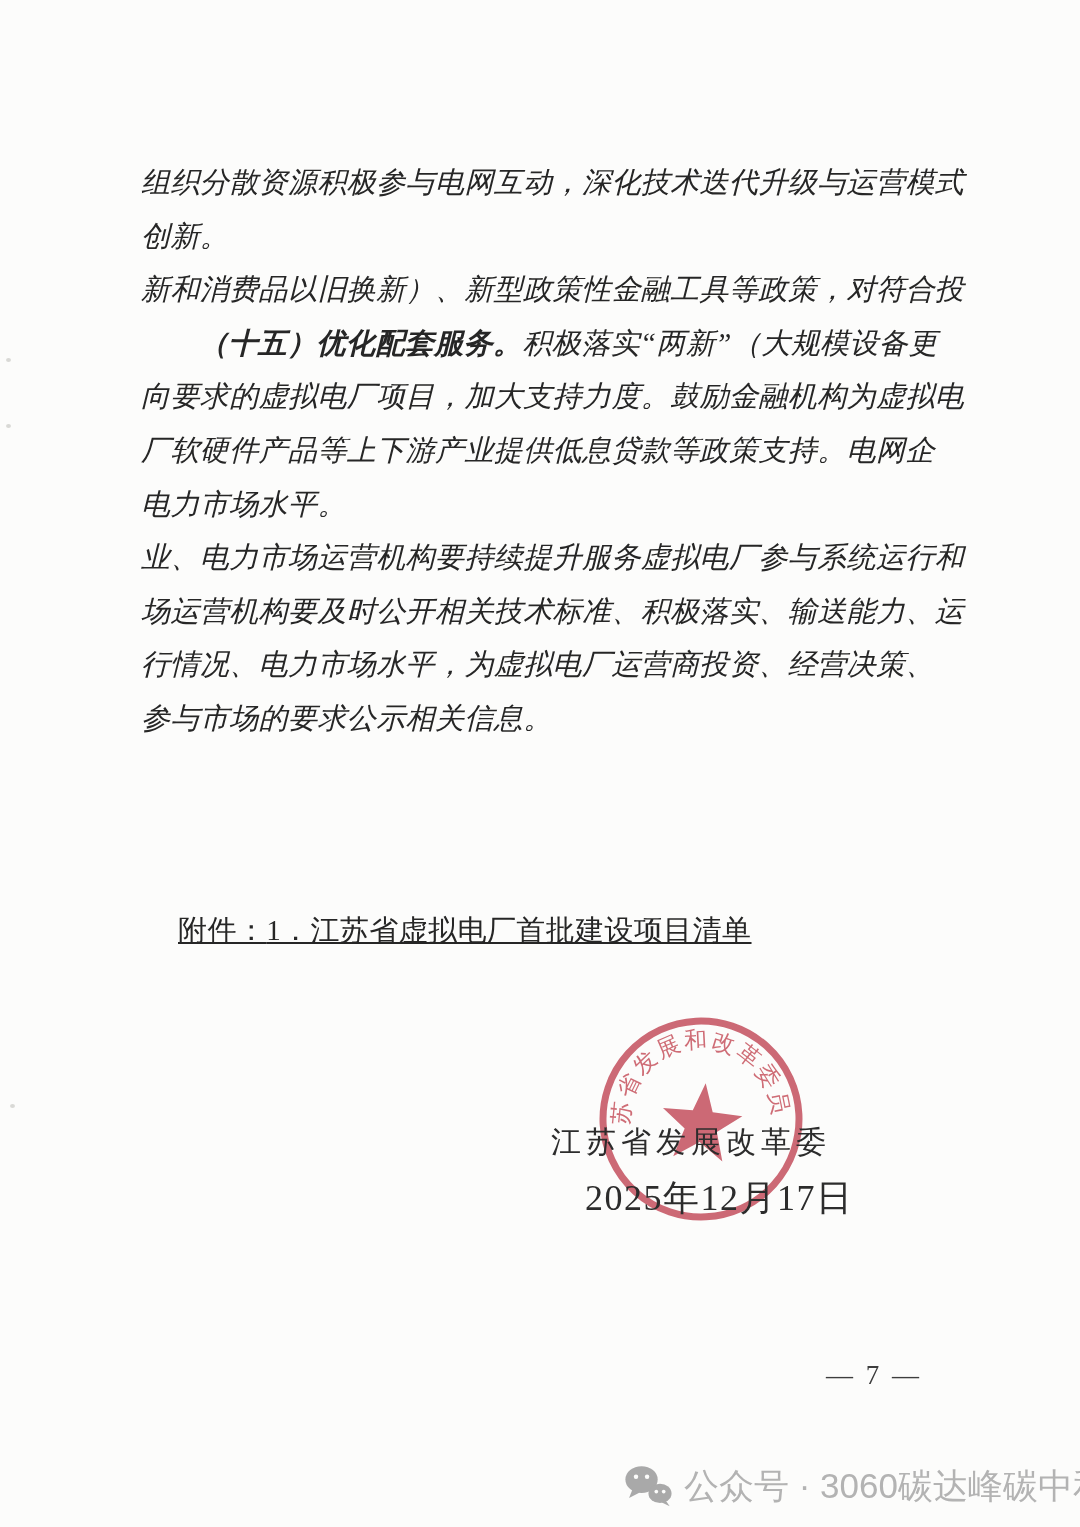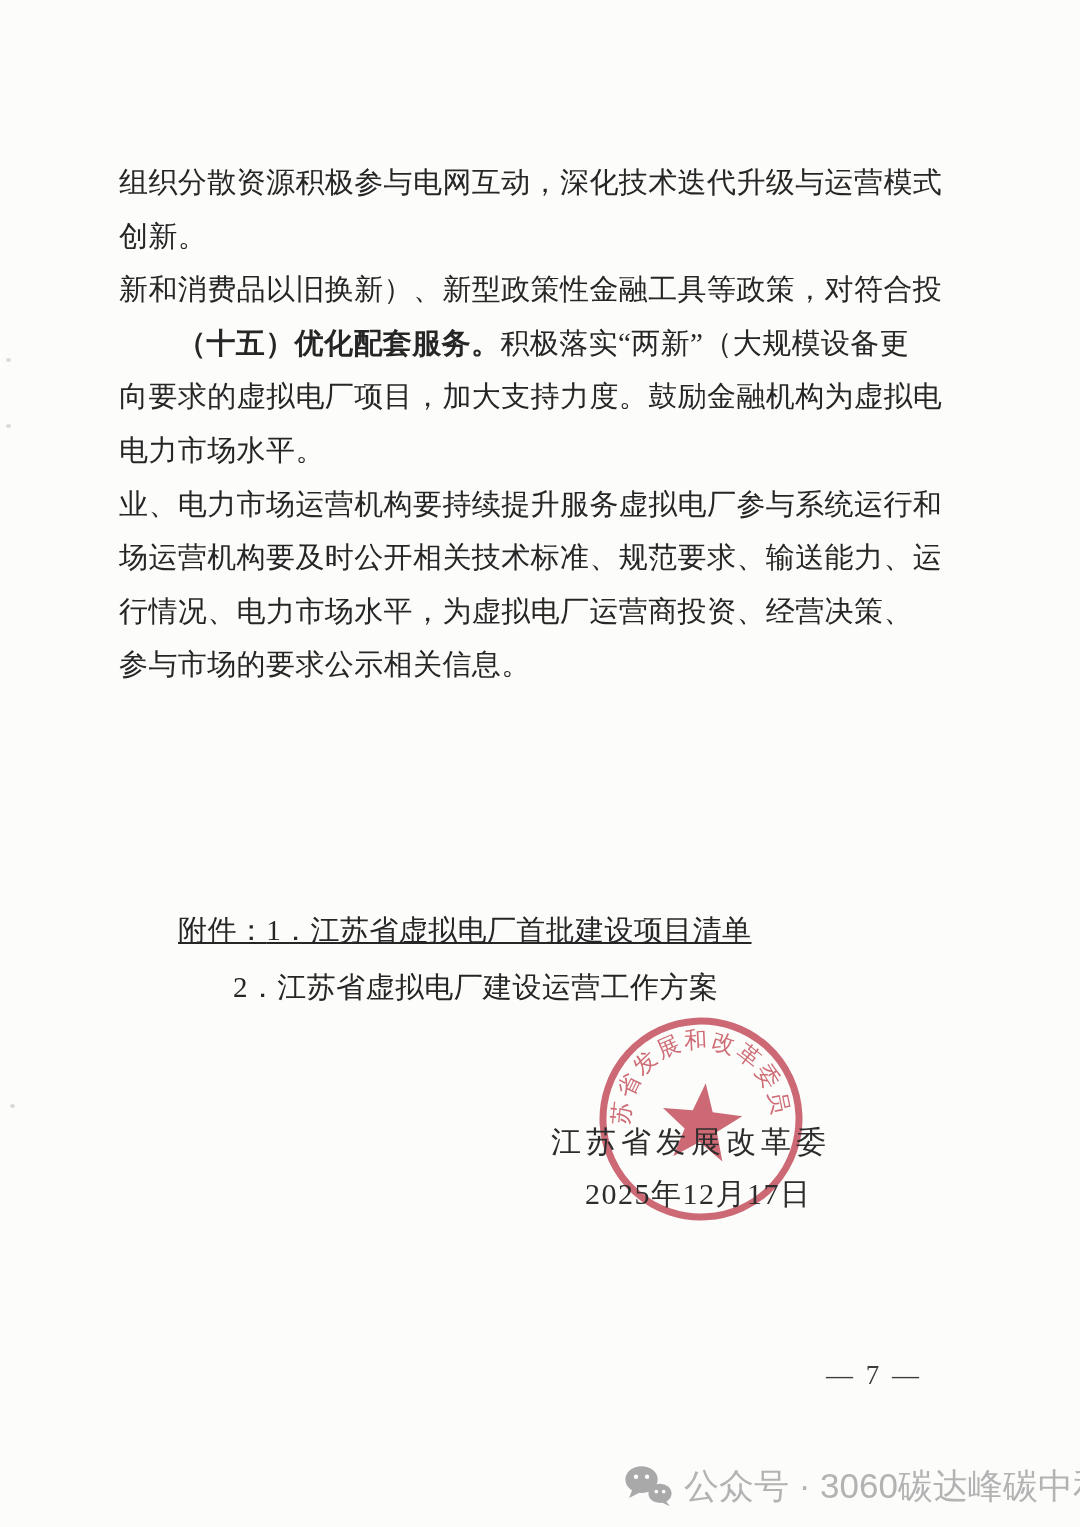--- a/index.html
+++ b/index.html
@@ -5,21 +5,21 @@
   html,body{margin:0;padding:0;background:#f6f6f5;}
   .page{
     position:relative;
     width:1080px;height:1527px;
     background:#fcfcfb;
     overflow:hidden;
     font-family:"Liberation Serif","DejaVu Serif",serif;
     color:#262626;
   }
   
-  .textblock{position:absolute;left:119px;top:156px;width:828px;}
+  .textblock{position:absolute;left:141px;top:156px;width:828px;font-style:italic;}
   .line{
     font-size:29px;
     line-height:53.6px;
     white-space:nowrap;
     letter-spacing:0.4px;
   }
   .line .b{font-weight:bold;}
   .indent{padding-left:58px;}
   
   .attach{position:absolute;left:129px;top:902px;}
@@ -27,21 +27,21 @@
   .a1{padding-left:49px;text-decoration:underline;}
   .a2{padding-left:104px;}
   
   .sig{
     position:absolute;left:551px;top:1122px;
     font-size:30px;letter-spacing:5px;white-space:nowrap;
     color:#2c2c2c;z-index:3;
   }
   .date{
     position:absolute;left:585px;top:1174px;
-    font-size:30px;letter-spacing:1.5px;white-space:nowrap;
+    font-size:36px;letter-spacing:1.5px;white-space:nowrap;
     color:#2c2c2c;z-index:3;
   }
   
   .seal{
     position:absolute;left:593px;top:1011px;
     width:216px;height:216px;
     z-index:2;opacity:0.85;
   }
   
   .pagenum{
@@ -66,30 +66,30 @@
 <body>
 
 <div class="page">
 
   <div class="textblock">
     <div class="line"><span class="b"></span><span>组织分散资源积极参与电网互动，深化技术迭代升级与运营模式</span></div>
     <div class="line"><span class="b"></span><span>创新。</span></div>
     <div class="line"><span class="b"></span><span>新和消费品以旧换新）、新型政策性金融工具等政策，对符合投</span></div>
     <div class="line indent"><span class="b">（十五）优化配套服务。</span><span>积极落实“两新”（大规模设备更</span></div>
     <div class="line"><span class="b"></span><span>向要求的虚拟电厂项目，加大支持力度。鼓励金融机构为虚拟电</span></div>
+    <div class="line"><span class="b"></span><span>厂软硬件产品等上下游产业提供低息贷款等政策支持。电网企</span></div>
     <div class="line"><span class="b"></span><span>电力市场水平。</span></div>
     <div class="line"><span class="b"></span><span>业、电力市场运营机构要持续提升服务虚拟电厂参与系统运行和</span></div>
-    <div class="line"><span class="b"></span><span>场运营机构要及时公开相关技术标准、规范要求、输送能力、运</span></div>
+    <div class="line"><span class="b"></span><span>场运营机构要及时公开相关技术标准、积极落实、输送能力、运</span></div>
     <div class="line"><span class="b"></span><span>行情况、电力市场水平，为虚拟电厂运营商投资、经营决策、</span></div>
     <div class="line"><span class="b"></span><span>参与市场的要求公示相关信息。</span></div>
   </div>
 
   <div class="attach">
     <div class="line a1"><span>附件：</span><span>1．江苏省虚拟电厂首批建设项目清单</span></div>
-    <div class="line a2"><span>2．江苏省虚拟电厂建设运营工作方案</span></div>
   </div>
 
   <svg class="seal" viewBox="0 0 216 216" aria-hidden="true">
     <g transform="rotate(-3 108 108)">
       <circle cx="108" cy="108" r="98" fill="none" stroke="#c4505e" stroke-width="7"></circle>
       <path id="sealArc" d="M 37,120.5 A 72,72 0 1 1 179,120.5" fill="none"></path>
       <text fill="#c7545f" font-size="23" letter-spacing="2.5" text-anchor="middle"><textPath href="#sealArc" startOffset="50%">江苏省发展和改革委员会</textPath></text>
       <polygon points="108,72 118,100.2 147.9,101 124.2,119.3 132.7,148 108,131 83.3,148 91.8,119.3 68.1,101 98,100.2" fill="#c4505e" transform="rotate(9 108 114)"></polygon>
     </g>
   </svg>

